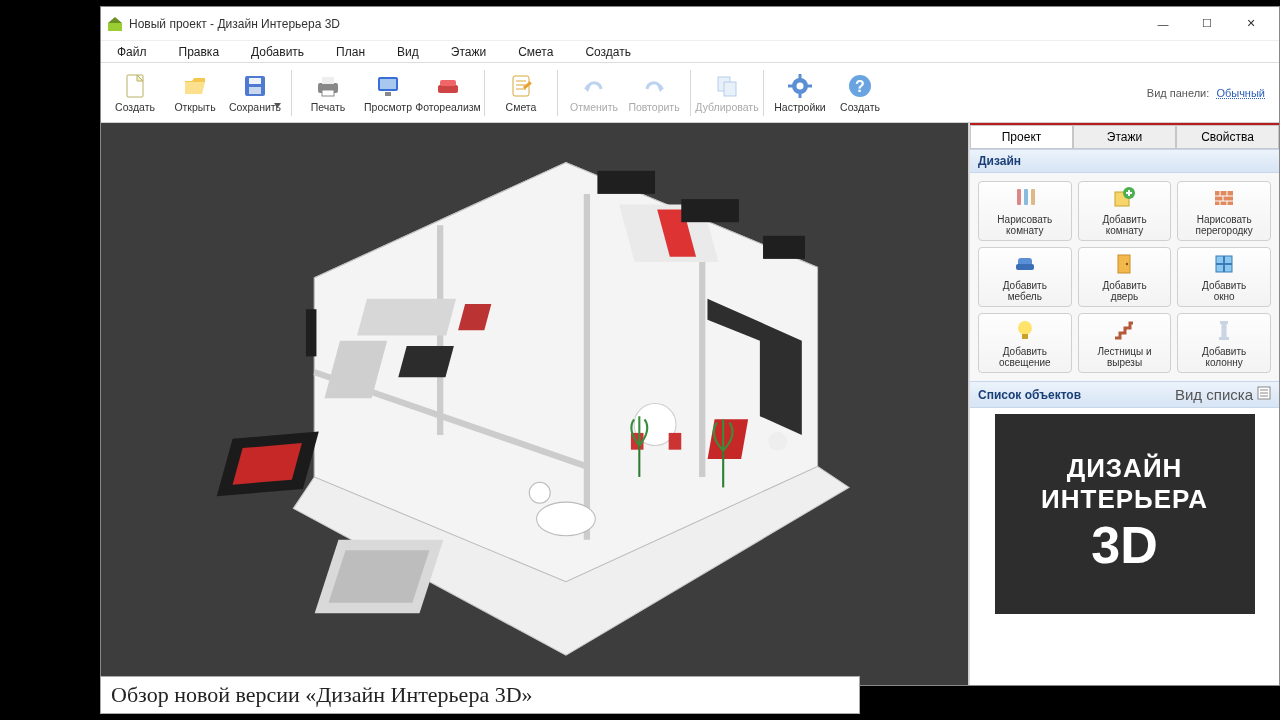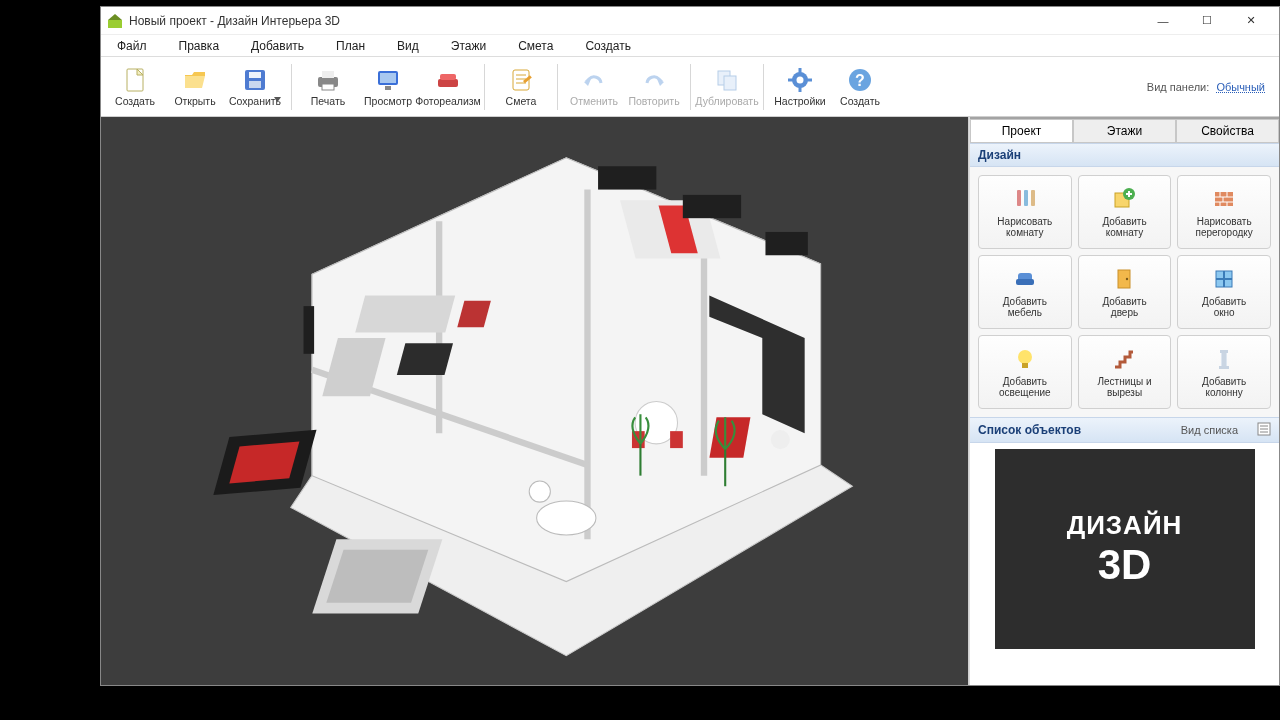--- a/index.html
+++ b/index.html
@@ -1,51 +1,51 @@
 <!DOCTYPE html>
 <html><head>
 <meta charset="utf-8">
 <style>
 * { box-sizing: border-box; margin: 0; padding: 0; }
 body { font-family: "Segoe UI", Tahoma, sans-serif; font-size: 11px; background: #000; width: 1280px; height: 720px; overflow: hidden; }
 .letterbox { background:#000; height:100%; display:flex; flex-direction:column; }
 .app-window { background:#fff; border:1px solid #888; margin-left:100px; margin-right:0; margin-top:6px; width:1180px; height:680px; display:flex; flex-direction:column; }
-.titlebar { height:28px; display:flex; align-items:center; padding:0 6px; border-bottom:1px solid #eee; }
+.titlebar { height:34px; display:flex; align-items:center; padding:0 6px; border-bottom:1px solid #eee; }
 .titlebar .app-icon { width:16px; height:16px; margin-right:6px; }
 .titlebar .title { flex:0 0 auto; color:#333; font-size:12px; }
 .titlebar .spacer { flex:1; }
 .win-btn { width:44px; height:26px; display:flex; align-items:center; justify-content:center; color:#333; }
 .menubar { height:22px; display:flex; align-items:center; padding:0 8px; gap:16px; border-bottom:1px solid #ddd; }
 .menubar .menu-item { padding:2px 8px; font-size:12px; color:#222; cursor:default; }
 .toolbar { height:60px; display:flex; align-items:center; border-bottom:1px solid #cfcfcf; padding:0 4px; }
 .tb-btn { width:60px; height:56px; display:flex; flex-direction:column; align-items:center; justify-content:center; gap:2px; font-size:10.5px; color:#333; border:1px solid transparent; border-radius:3px; }
 .tb-btn.disabled { color:#aaa; }
 .tb-btn .ico { width:28px; height:28px; display:flex; align-items:center; justify-content:center; }
 .tb-btn .label{ text-align:right; line-height:1;}
 .tb-sep { width:1px; height:46px; background:#d7d7d7; margin:0 6px;}
 .tb-btn.with-drop { position:relative; }
 .drop-arrow { position:absolute; right:3px; top:32px; }
 .toolbar .view-mode { margin-left:auto; font-size:11px; color:#555; padding-right:10px; }
 .toolbar .view-mode a { color:#2a5eb8; text-decoration: underline dotted; cursor:pointer; margin-left:4px;}
 .content { flex:1; display:flex; overflow:hidden; }
 .viewport { flex:1; background:#3d3d3d; position:relative; border-right:1px solid #cfcfcf; display:flex; align-items:center; justify-content:center; }
 .viewport svg { width:97%; height:97%; }
 .side { width:310px; background:#f7f7f7; display:flex; flex-direction:column; border-left:1px solid #ddd; }
-.tabs { display:flex; height:26px; border-bottom:1px solid #c7c7c7; background:#a3a3a3; }
+.tabs { display:flex; height:26px; border-bottom:1px solid #c7c7c7; background:#b91c1c; }
 .tab { flex:1; display:flex; align-items:center; justify-content:center; font-size:12px; border:1px solid #c7c7c7; border-bottom:none; margin-top:2px; background:#eee; cursor:pointer; }
 .tab.active { background:#fff; font-weight:500; }
 .section-hdr { background:linear-gradient(#ecf3fb,#d6e4f4); border-top:1px solid #c7d6ea; border-bottom:1px solid #c7d6ea; padding:4px 8px; font-weight:bold; color:#1a3f77; font-size:12px; display:flex; align-items:center; }
-.section-hdr .icon-slot { margin-left:auto; display:flex; align-items:center; gap:19px; font-weight:normal; font-size:11px; color:#555;}
+.section-hdr .icon-slot { margin-left:auto; display:flex; align-items:center; gap:4px; font-weight:normal; font-size:15px; color:#555;}
 .grid3 { display:grid; grid-template-columns: repeat(3,1fr); gap:6px; padding:8px; }
-.tool-card { background:linear-gradient(#fefefe,#f3f3f3); border:1px solid #d0d0d0; border-radius:4px; height:74px; display:flex; flex-direction:column; align-items:center; justify-content:center; gap:4px; cursor:pointer; font-size:10px; color:#333; text-align:center; line-height:1.1; padding:4px;}
+.tool-card { background:linear-gradient(#fefefe,#f3f3f3); border:1px solid #d0d0d0; border-radius:4px; height:60px; display:flex; flex-direction:column; align-items:center; justify-content:center; gap:4px; cursor:pointer; font-size:10px; color:#333; text-align:center; line-height:1.1; padding:4px;}
 .tool-card .ico { width:26px; height:26px; display:flex; align-items:center; justify-content:center; }
 .object-list { flex:1; background:#fff; display:flex; align-items:flex-start; justify-content:center; padding:6px; }
 .promo { width:260px; height:200px; background:#2d2d2d; color:#fff; display:flex; flex-direction:column; align-items:center; justify-content:center; font-weight:800; text-align:center; }
 .promo .l1,.promo .l2{ font-size:26px; letter-spacing:1px; }
-.promo .l3{ font-size:42px; font-weight:900; }
+.promo .l3{ font-size:52px; font-weight:900; }
 .caption-bar { position:absolute; left:100px; bottom:6px; width:760px; height:38px; background:#fff; border:1px solid #aaa; display:flex; align-items:center; padding:0 10px; font-size:22px; color:#222; font-family: Georgia, serif;}
 </style>
 </head>
 <body>
 
 <div class="letterbox">
   <div class="app-window">
 
     <div class="titlebar">
       <span class="app-icon">
@@ -388,20 +388,24 @@
                   <rect x="1" y="1" width="12" height="12" fill="#fff" stroke="#888"></rect>
                   <line x1="3" y1="4" x2="11" y2="4" stroke="#888"></line>
                   <line x1="3" y1="7" x2="11" y2="7" stroke="#888"></line>
                   <line x1="3" y1="10" x2="11" y2="10" stroke="#888"></line>
                 </svg></span>
           </span>
         </div>
         <div class="object-list">
           <div class="promo">
             <div class="l1">ДИЗАЙН</div>
+            <div class="l2">ИНТЕРЬЕРА</div>
             <div class="l3">3D</div>
           </div>
         </div>
       </div>
     </div>
   </div>
 
+  <div class="caption-bar">
+    <span>Обзор новой версии «Дизайн Интерьера 3D»</span>
+  </div>
 </div>
 
 </body></html>

